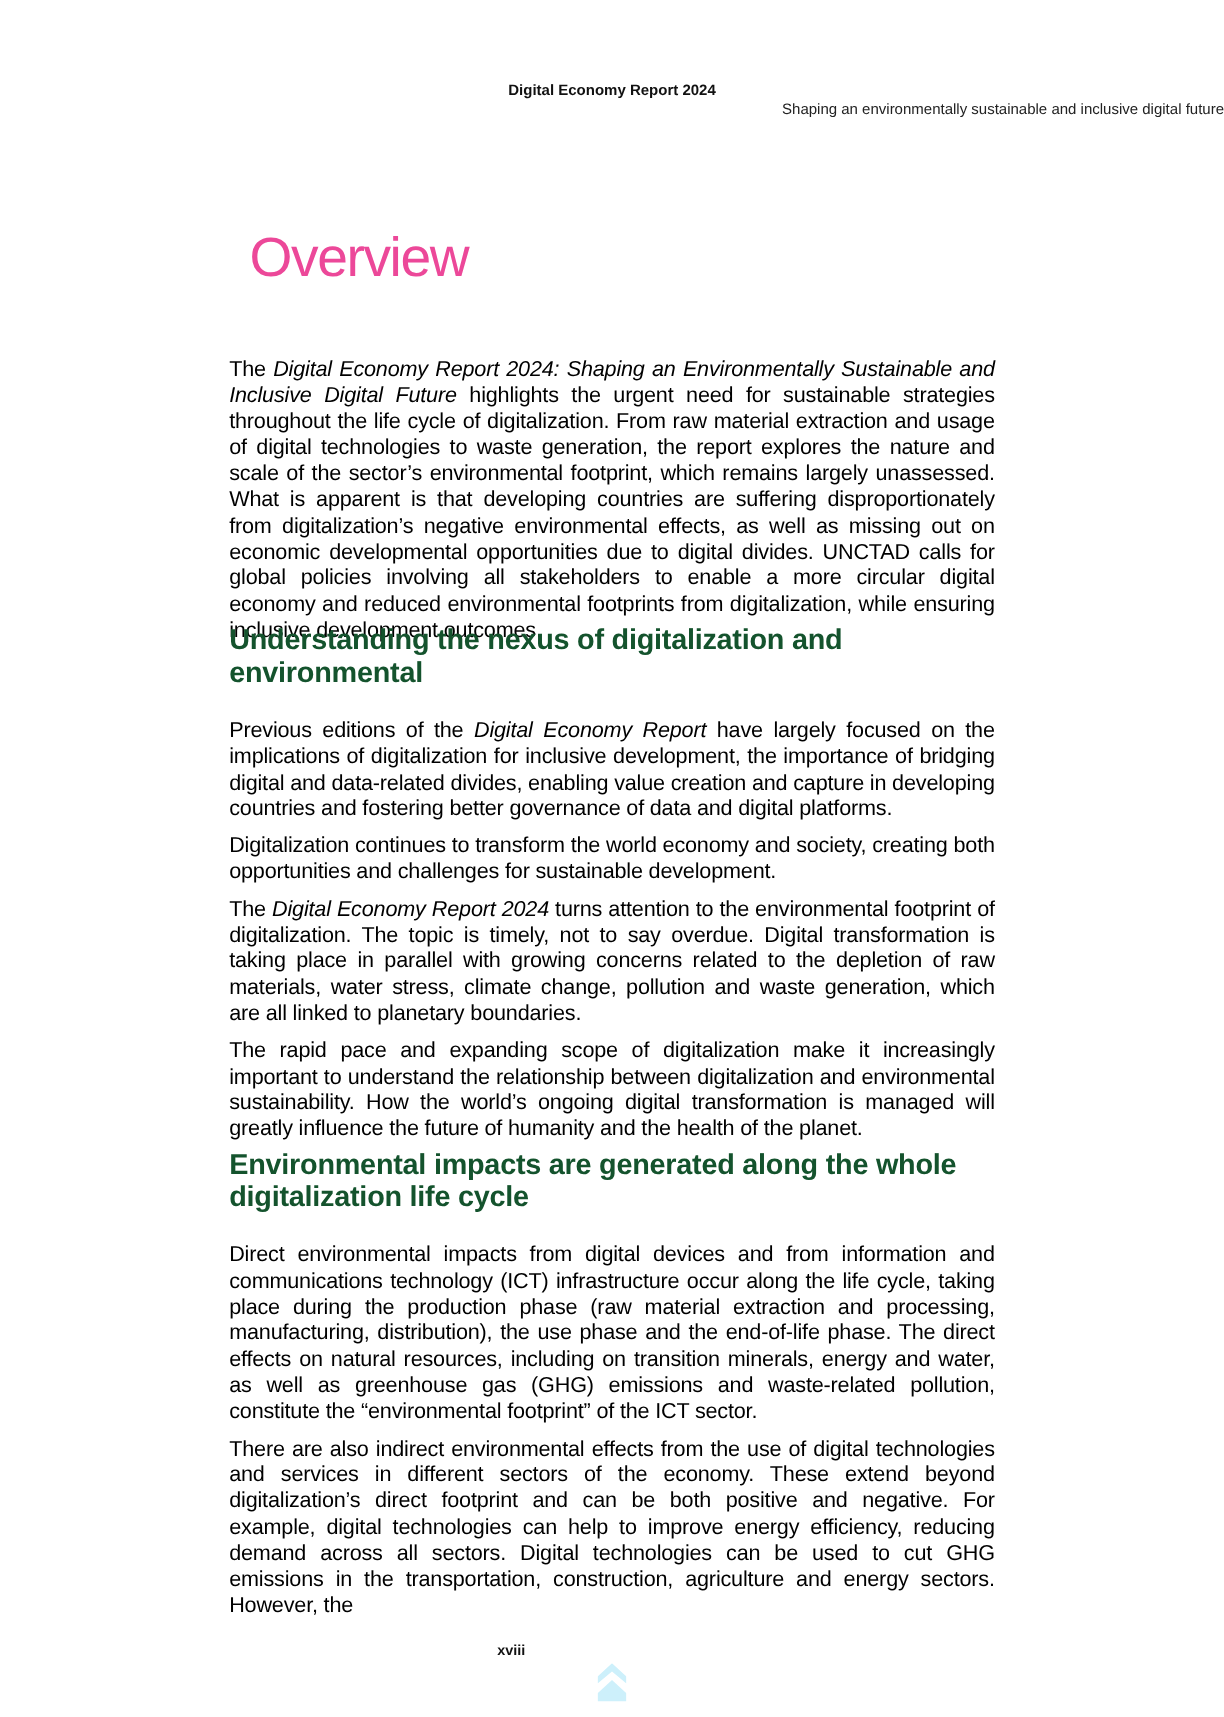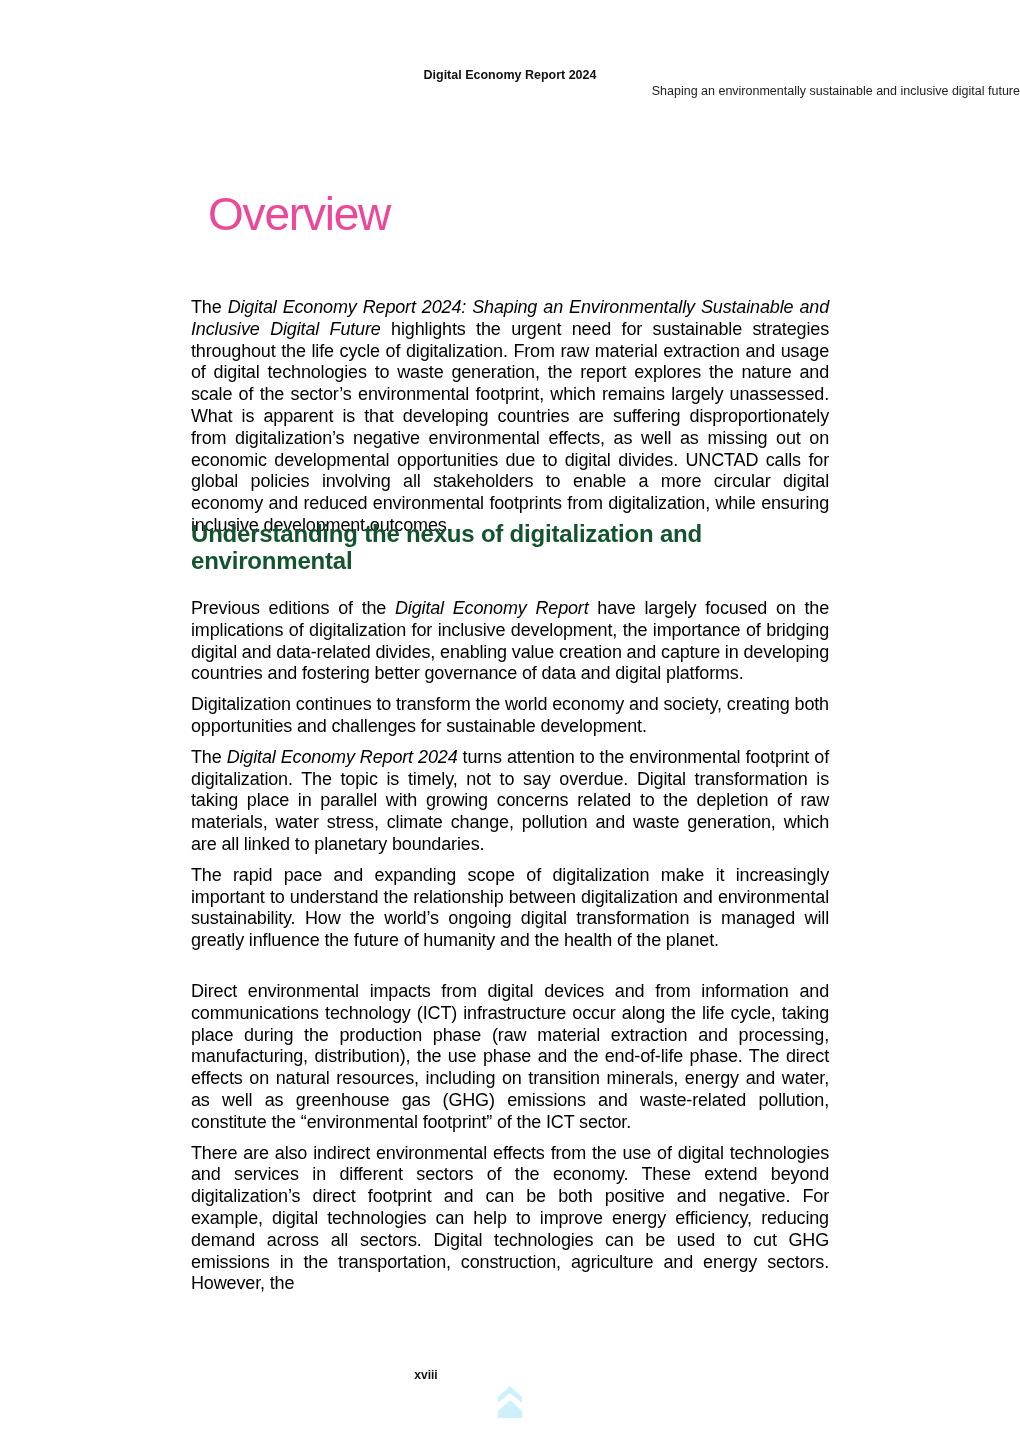--- a/index.html
+++ b/index.html
@@ -36,20 +36,21 @@
 <div class="content" style="top:520px;">
   <h2 class="section"><span>Understanding the nexus of digitalization and environmental</span><br></h2>
   <div style="height:24px;"></div>
   <p class="body"><span>Previous editions of the </span><em>Digital Economy Report</em><span> have largely focused on the implications of digitalization for inclusive development, the importance of bridging digital and data-related divides, enabling value creation and capture in developing countries and fostering better governance of data and digital platforms.</span></p>
   <p class="body">Digitalization continues to transform the world economy and society, creating both opportunities and challenges for sustainable development.</p>
   <p class="body"><span>The </span><em>Digital Economy Report 2024</em><span> turns attention to the environmental footprint of digitalization. The topic is timely, not to say overdue. Digital transformation is taking place in parallel with growing concerns related to the depletion of raw materials, water stress, climate change, pollution and waste generation, which are all linked to planetary boundaries.</span></p>
   <p class="body">The rapid pace and expanding scope of digitalization make it increasingly important to understand the relationship between digitalization and environmental sustainability. How the world’s ongoing digital transformation is managed will greatly influence the future of humanity and the health of the planet.</p>
 </div>
 
 <div class="content" style="top:957px;">
+  <h2 class="section"><span>Environmental impacts are generated along the whole</span><br><span>digitalization life cycle</span></h2>
   <div style="height:24px;"></div>
   <p class="body">Direct environmental impacts from digital devices and from information and communications technology (ICT) infrastructure occur along the life cycle, taking place during the production phase (raw material extraction and processing, manufacturing, distribution), the use phase and the end-of-life phase. The direct effects on natural resources, including on transition minerals, energy and water, as well as greenhouse gas (GHG) emissions and waste-related pollution, constitute the “environmental footprint” of the ICT sector.</p>
   <p class="body">There are also indirect environmental effects from the use of digital technologies and services in different sectors of the economy. These extend beyond digitalization’s direct footprint and can be both positive and negative. For example, digital technologies can help to improve energy efficiency, reducing demand across all sectors. Digital technologies can be used to cut GHG emissions in the transportation, construction, agriculture and energy sectors. However, the</p>
 </div>
 
 <div class="page-num">xviii</div>
 
 <svg class="chevrons" viewBox="0 0 24 32">
   <polygon points="12,0 24,11 24,17 12,7 0,17 0,11" fill="#cdf0fb"></polygon>
   <polygon points="12,14 24,25 24,32 0,32 0,25" fill="#cdf0fb"></polygon>

